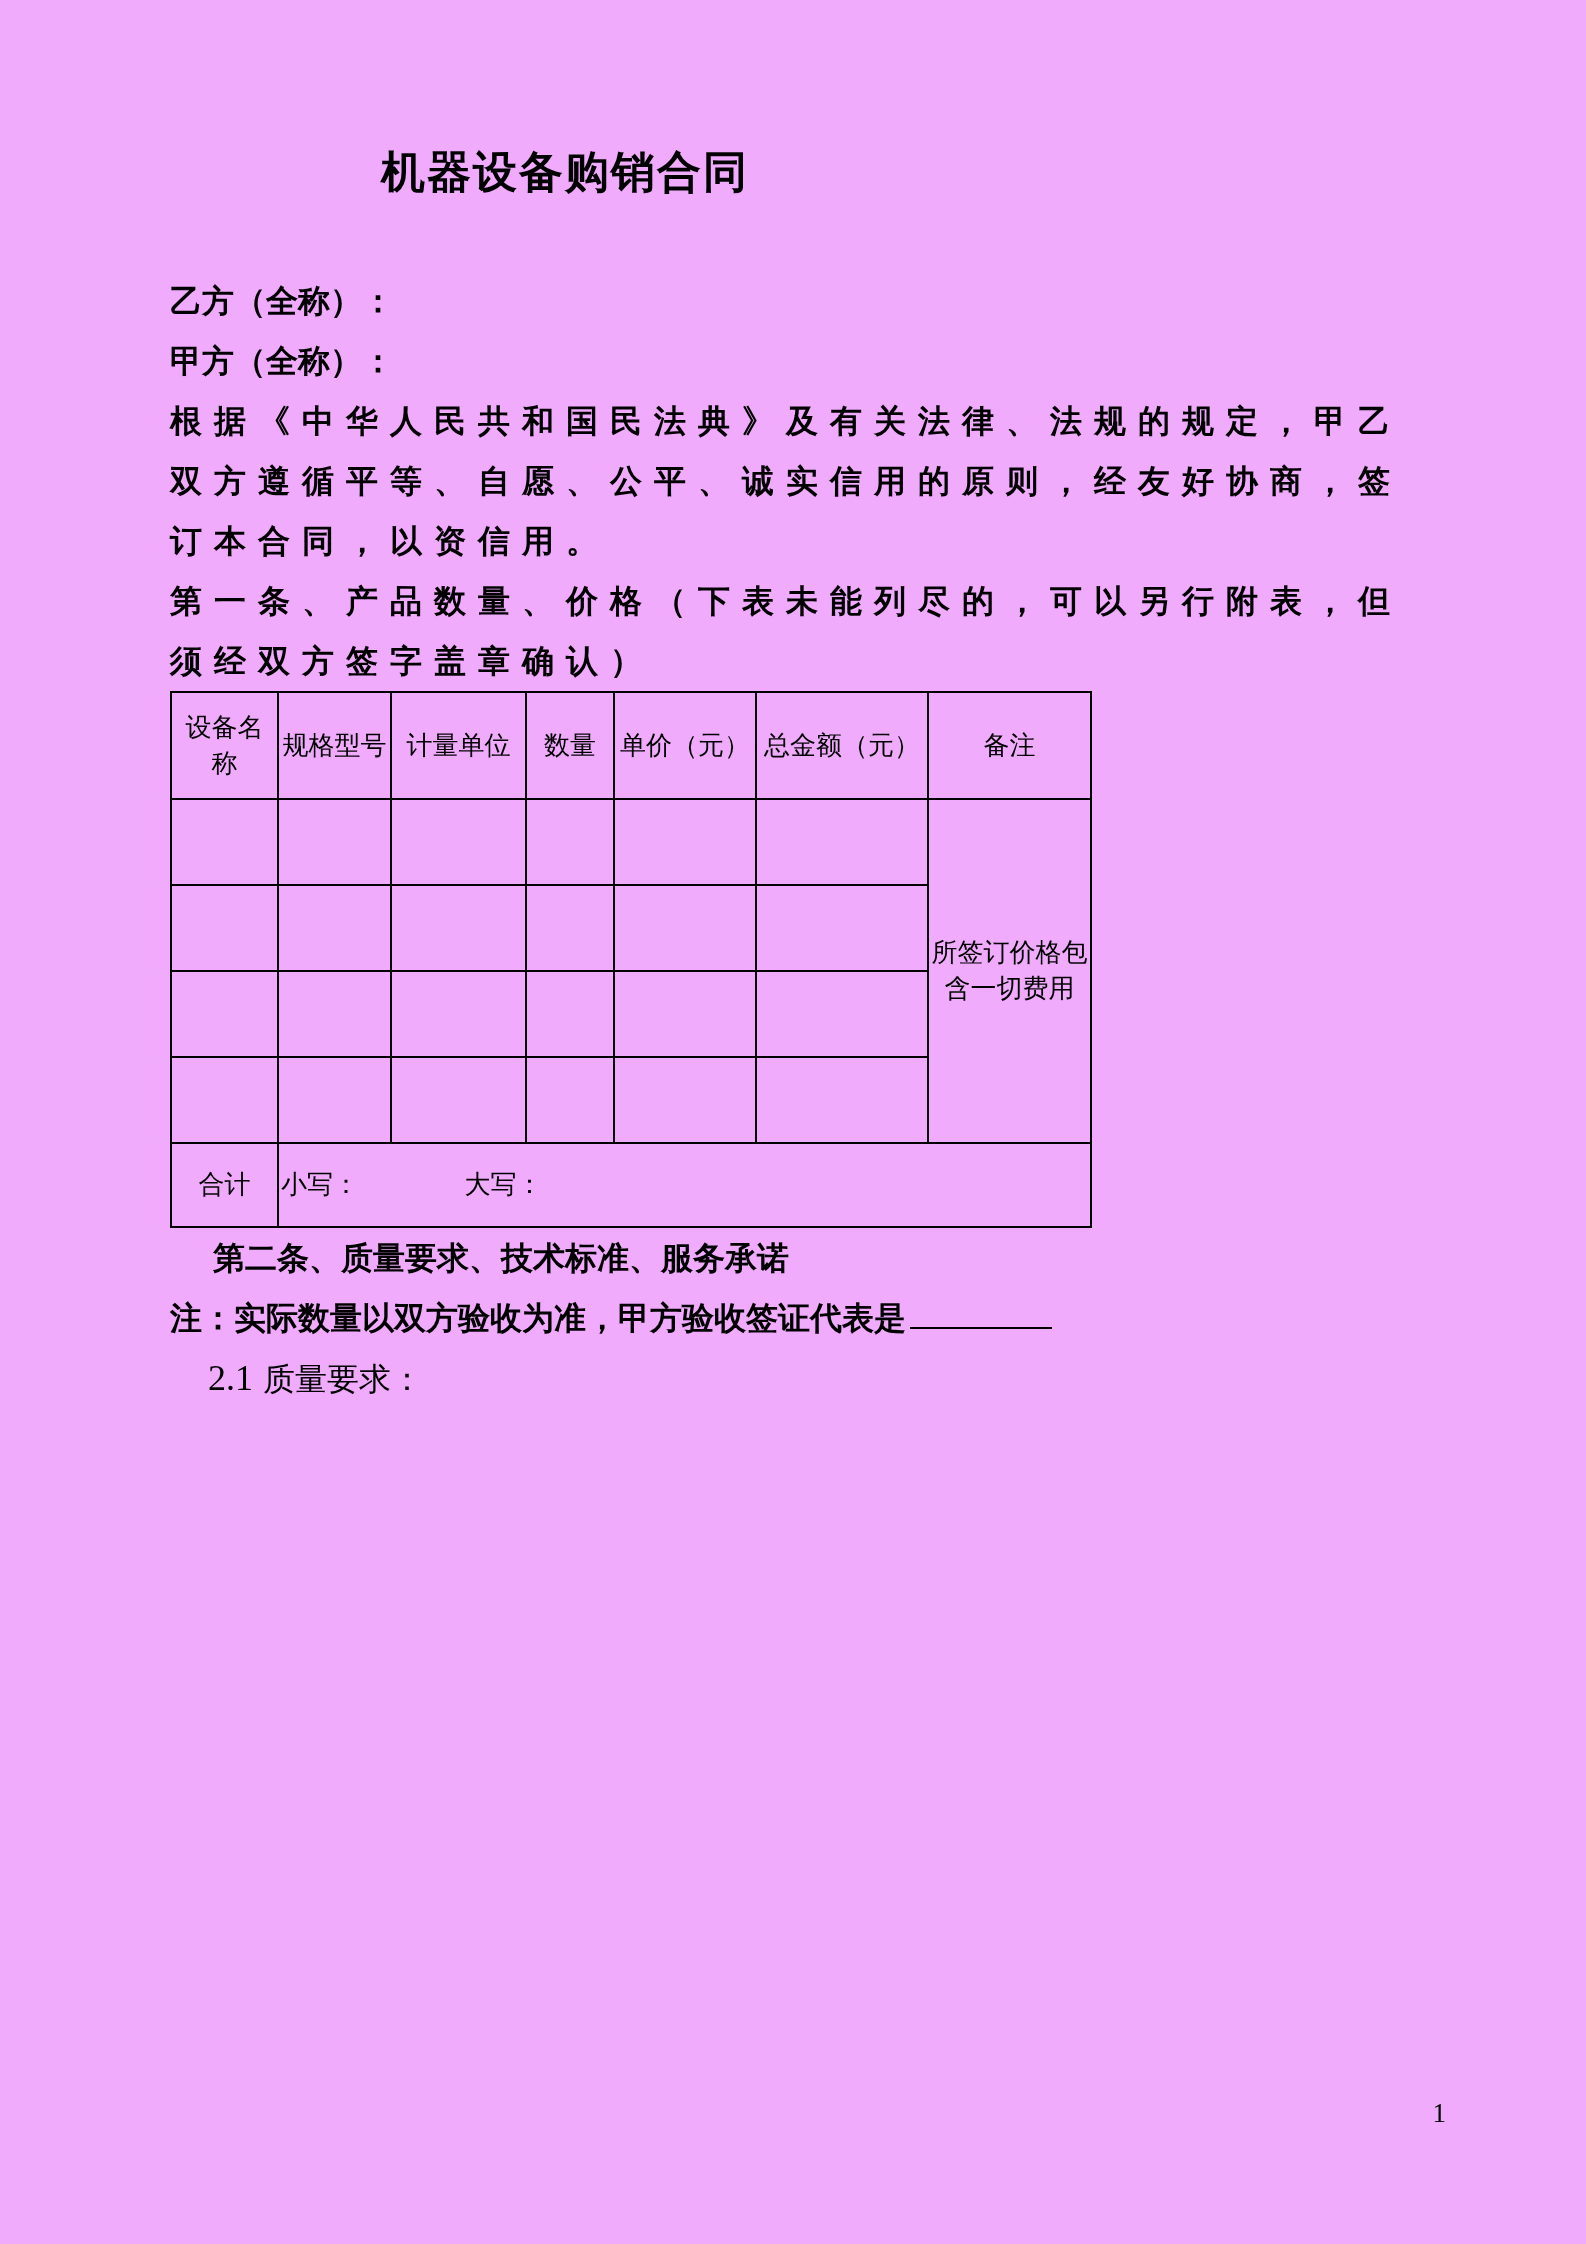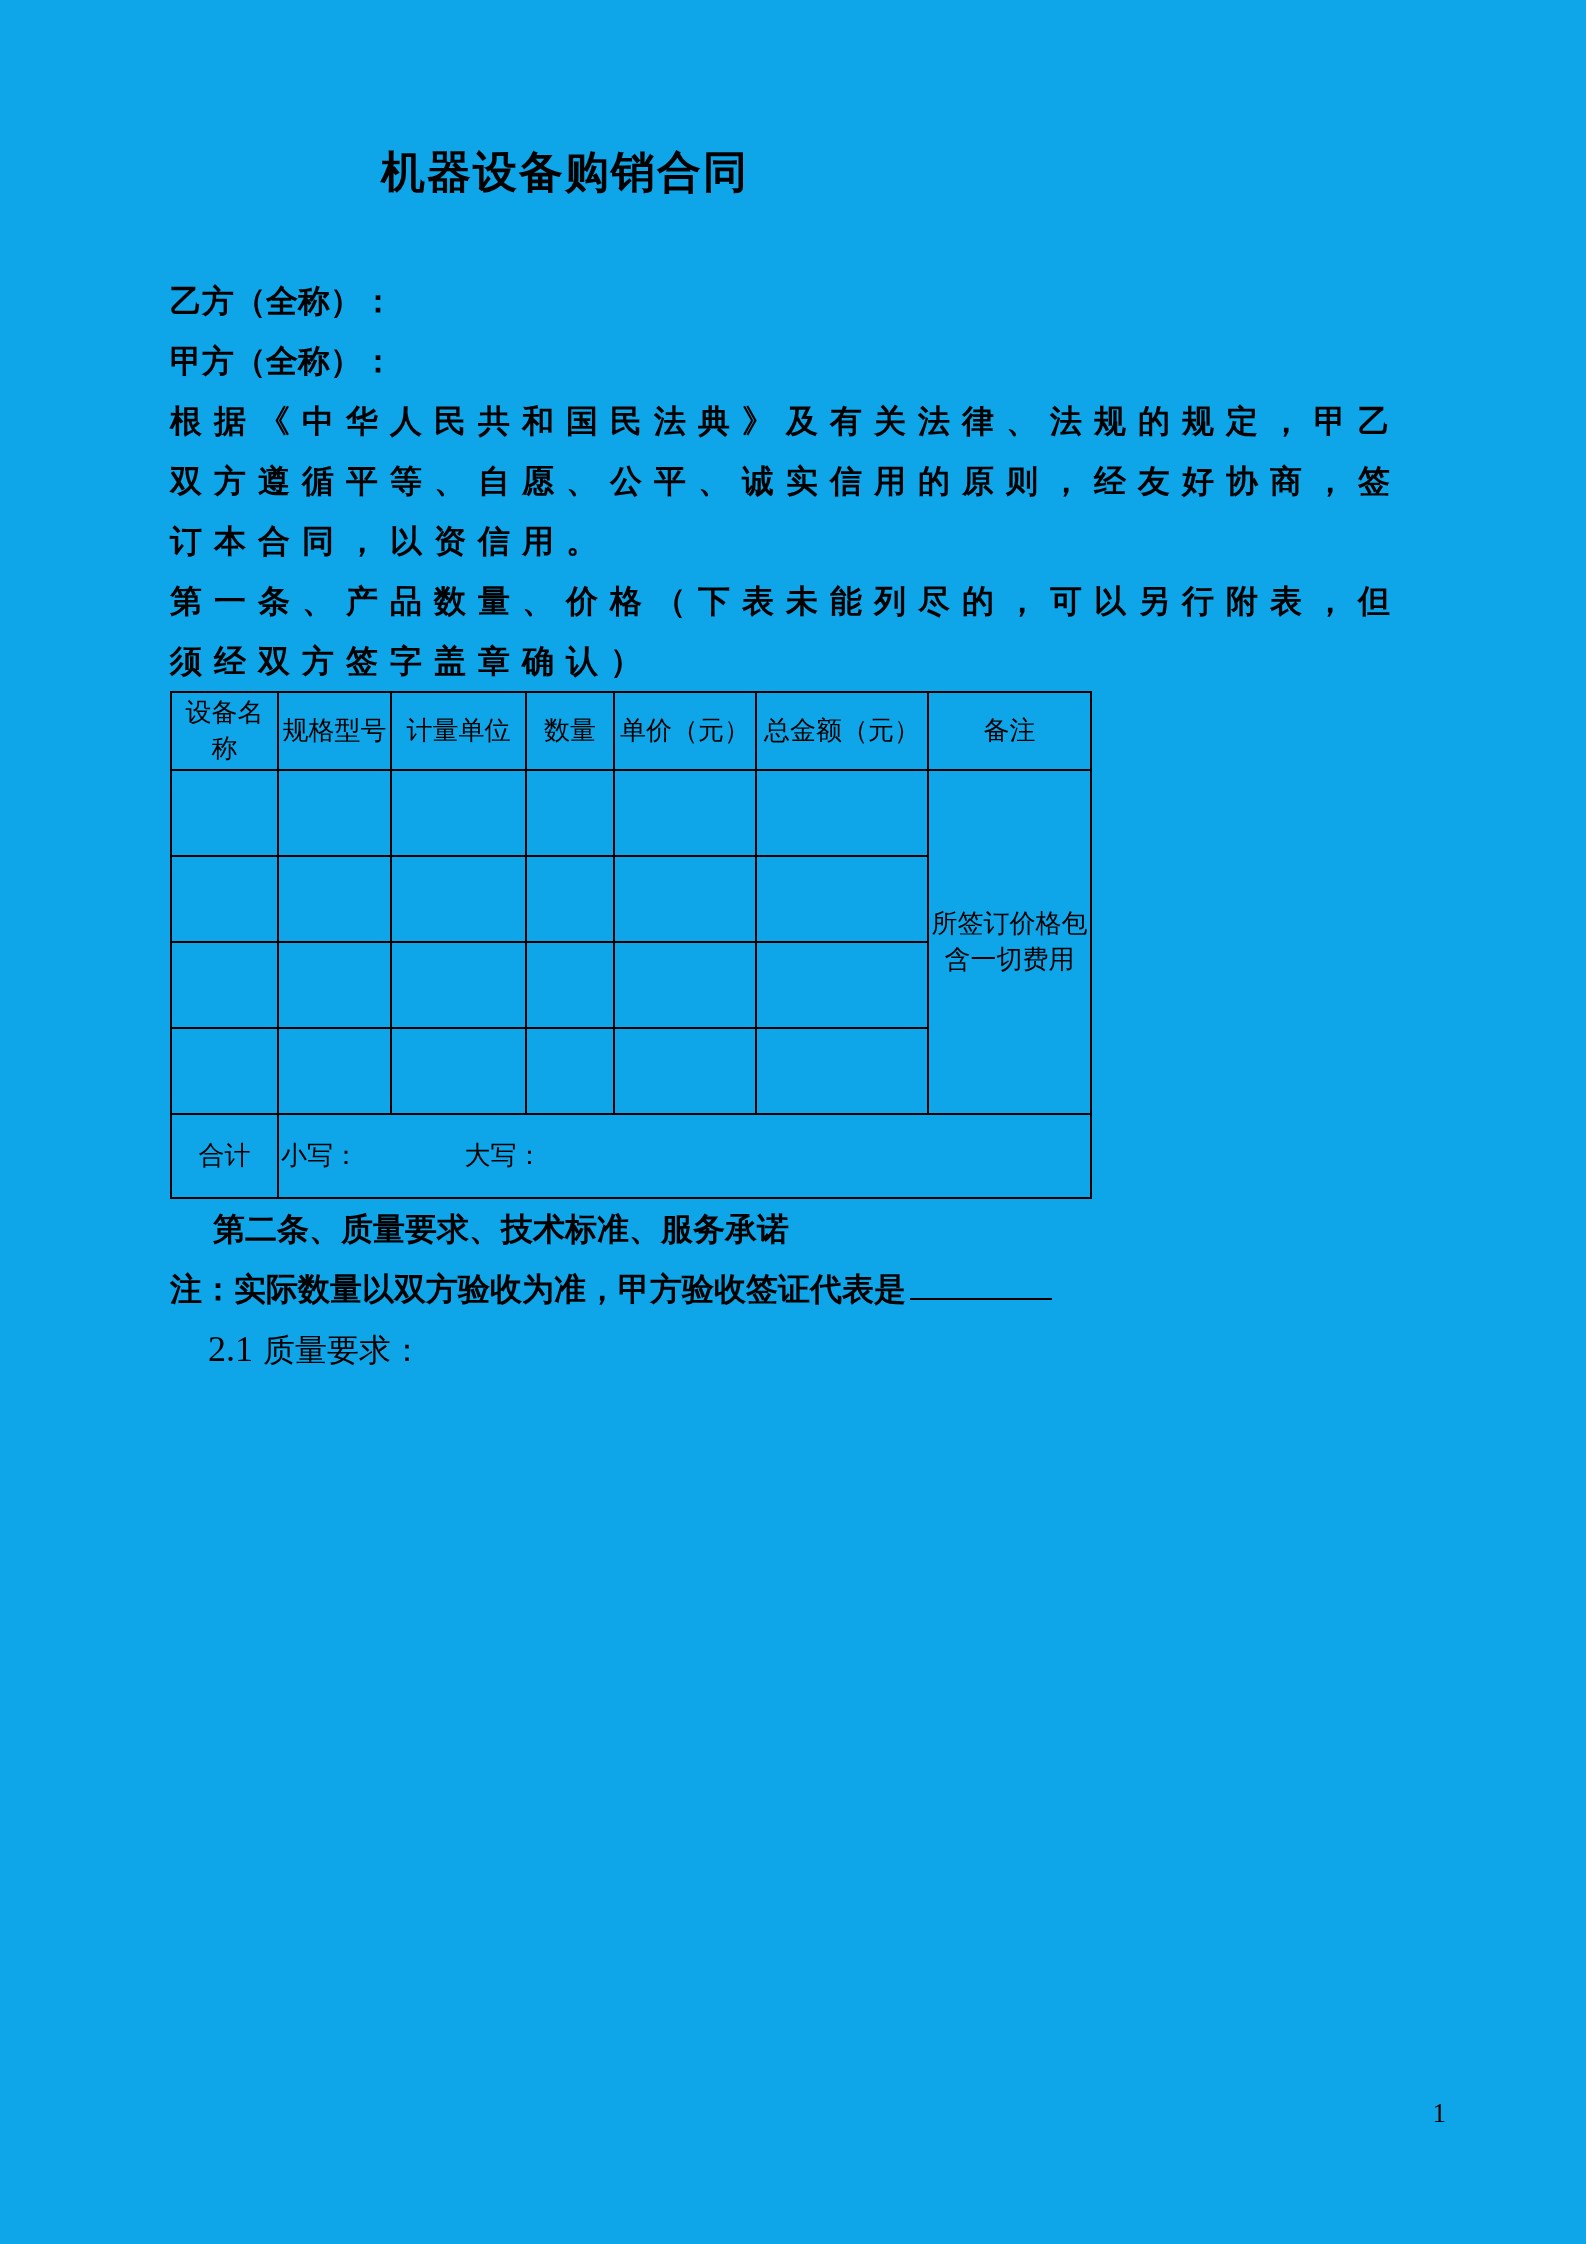--- a/index.html
+++ b/index.html
@@ -1,18 +1,18 @@
 <!DOCTYPE html>
 <html><head>
 <meta charset="utf-8">
 <style>
   * { margin:0; padding:0; box-sizing:border-box; }
   html,body { background:#ffffff; }
   .page {
-    width:1586px; height:2244px; background:#0ea5e9; color:#000;
+    width:1586px; height:2244px; background:#f0abfc; color:#000;
     position:relative; overflow:hidden;
     padding-top:140px;
     font-family:"Liberation Sans", sans-serif;
   }
   .title {
     margin-left:170px; width:790px; text-align:center;
     font-size:44px; font-weight:700; line-height:64px;
     letter-spacing:2px;
   }
   .body {
@@ -22,21 +22,21 @@
   .stretched { letter-spacing:12px; }
   .goods-table {
     border-collapse:collapse; table-layout:fixed; width:920px;
     font-family:"Liberation Serif", serif; font-weight:400;
     font-size:26px; line-height:36px; text-align:center;
   }
   .goods-table th, .goods-table td {
     border:2px solid #000; vertical-align:middle; padding:2px;
     font-weight:400; overflow:hidden;
   }
-  .goods-table thead tr { height:78px;padding-left:33px; }
+  .goods-table thead tr { height:107px;padding-left:33px; }
   .goods-table tbody tr { height:86px; }
   .goods-table tr.total-row { height:84px; }
   .remark-cell { padding:0 24px; }
   .total-amount-cell { text-align:left; padding-left:14px; }
   .amount-words { margin-left:99px; }
   .note-line { margin-top:0; }
   .blank-underline {
     display:inline-block; width:142px; height:34px;
     border-bottom:2px solid #000; margin-left:4px;
   }

